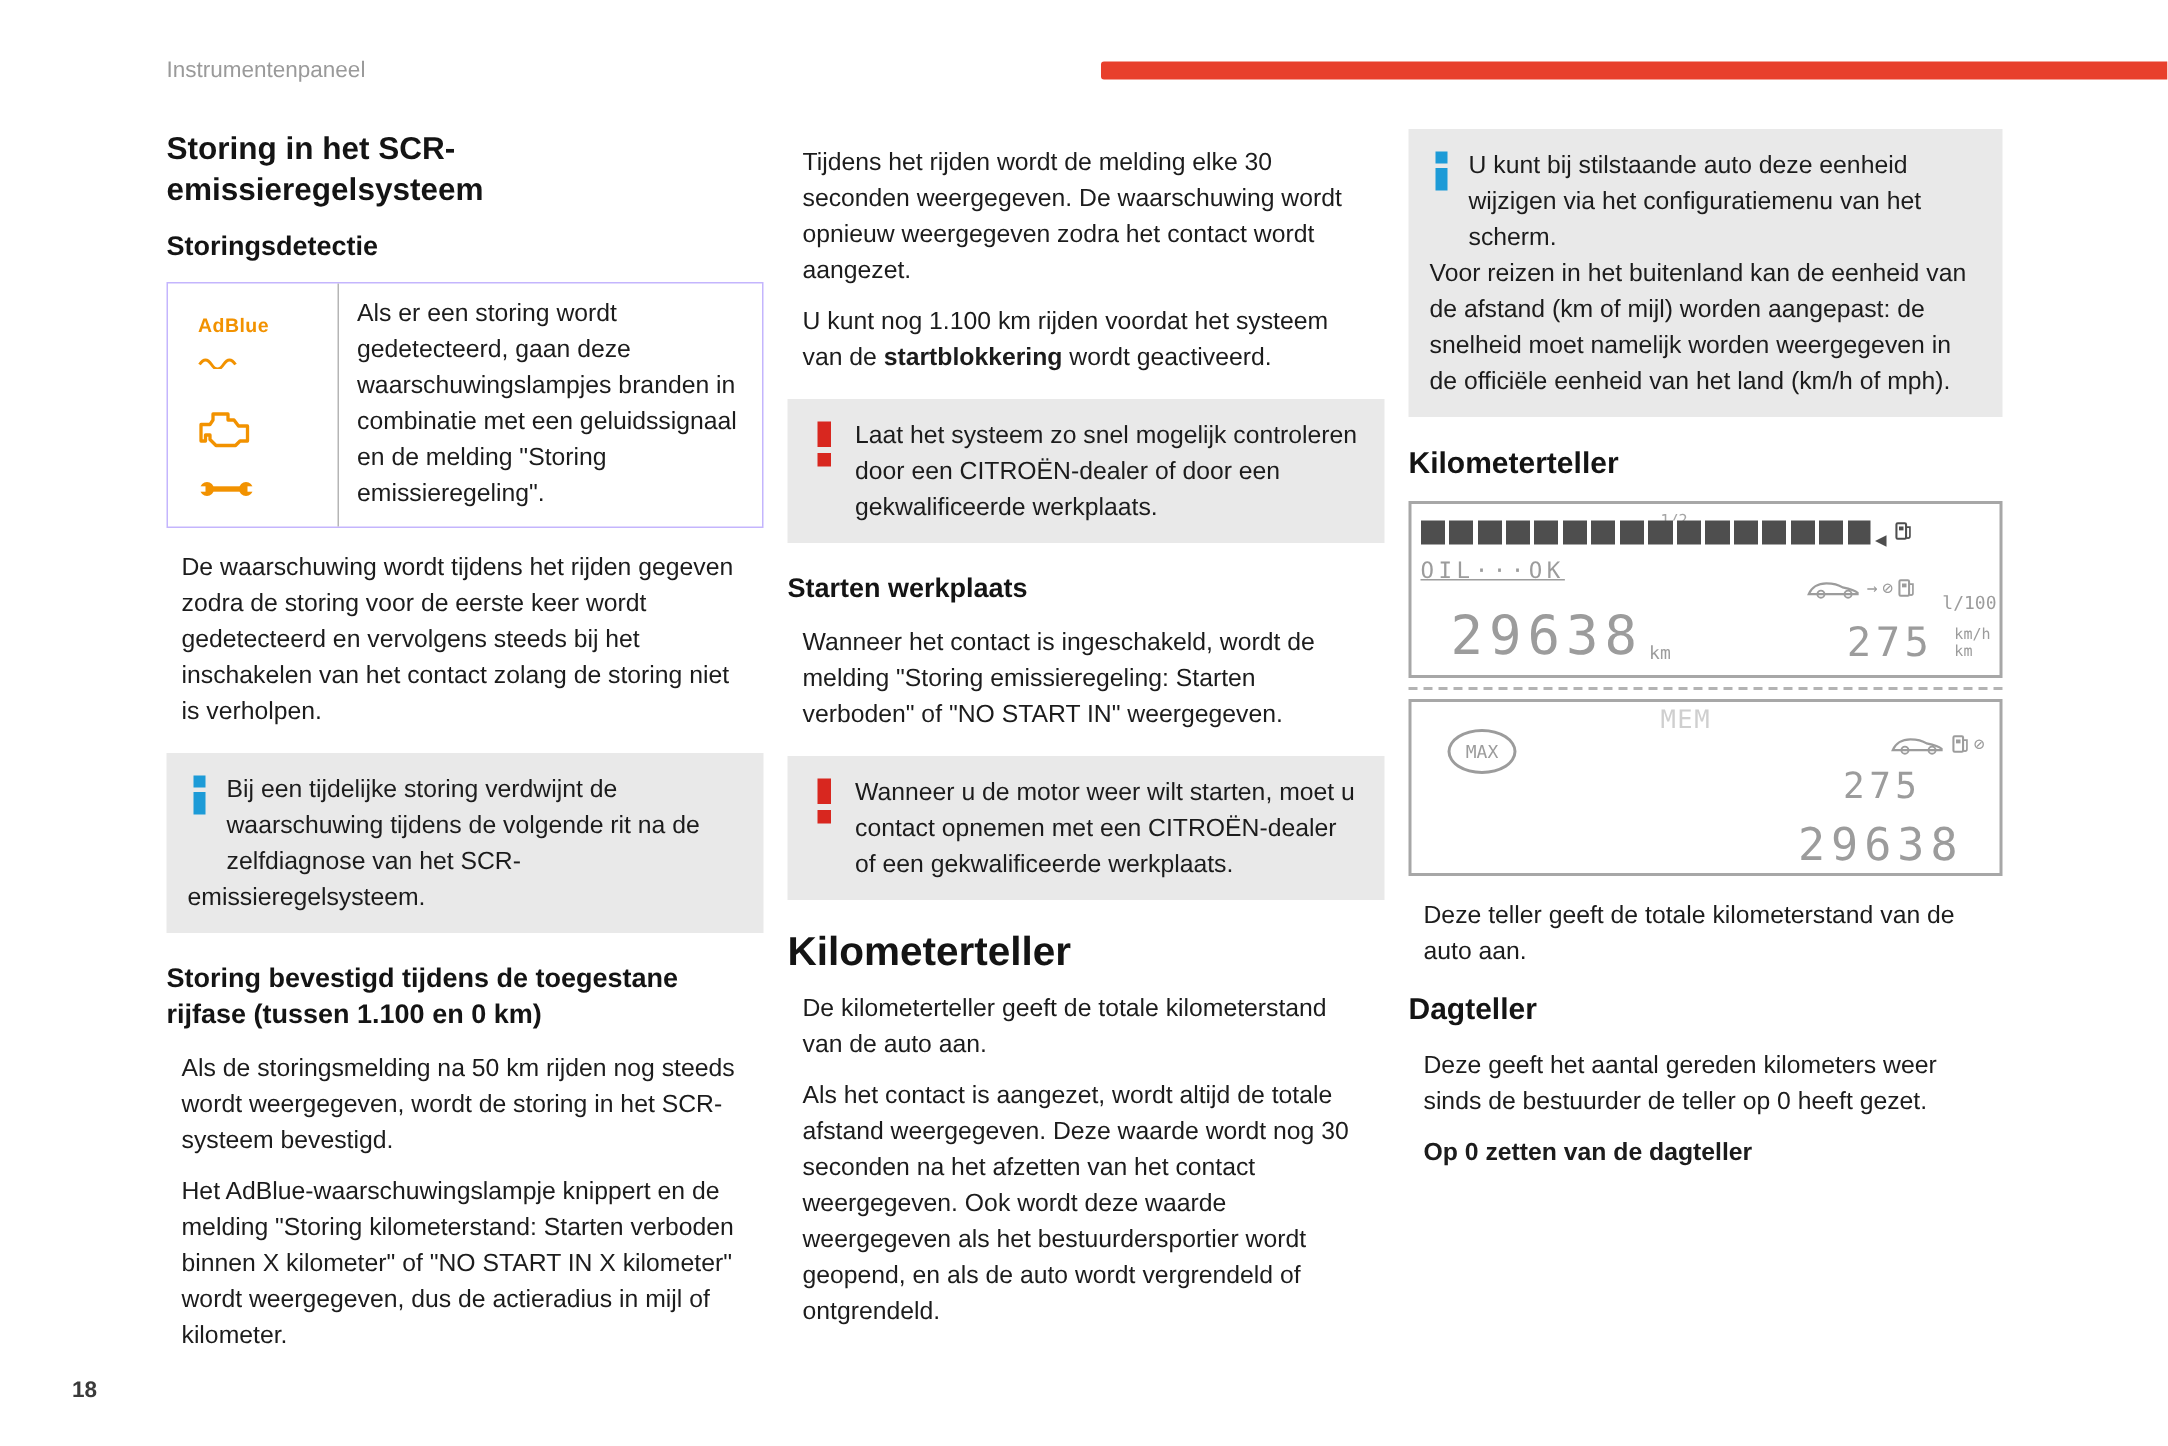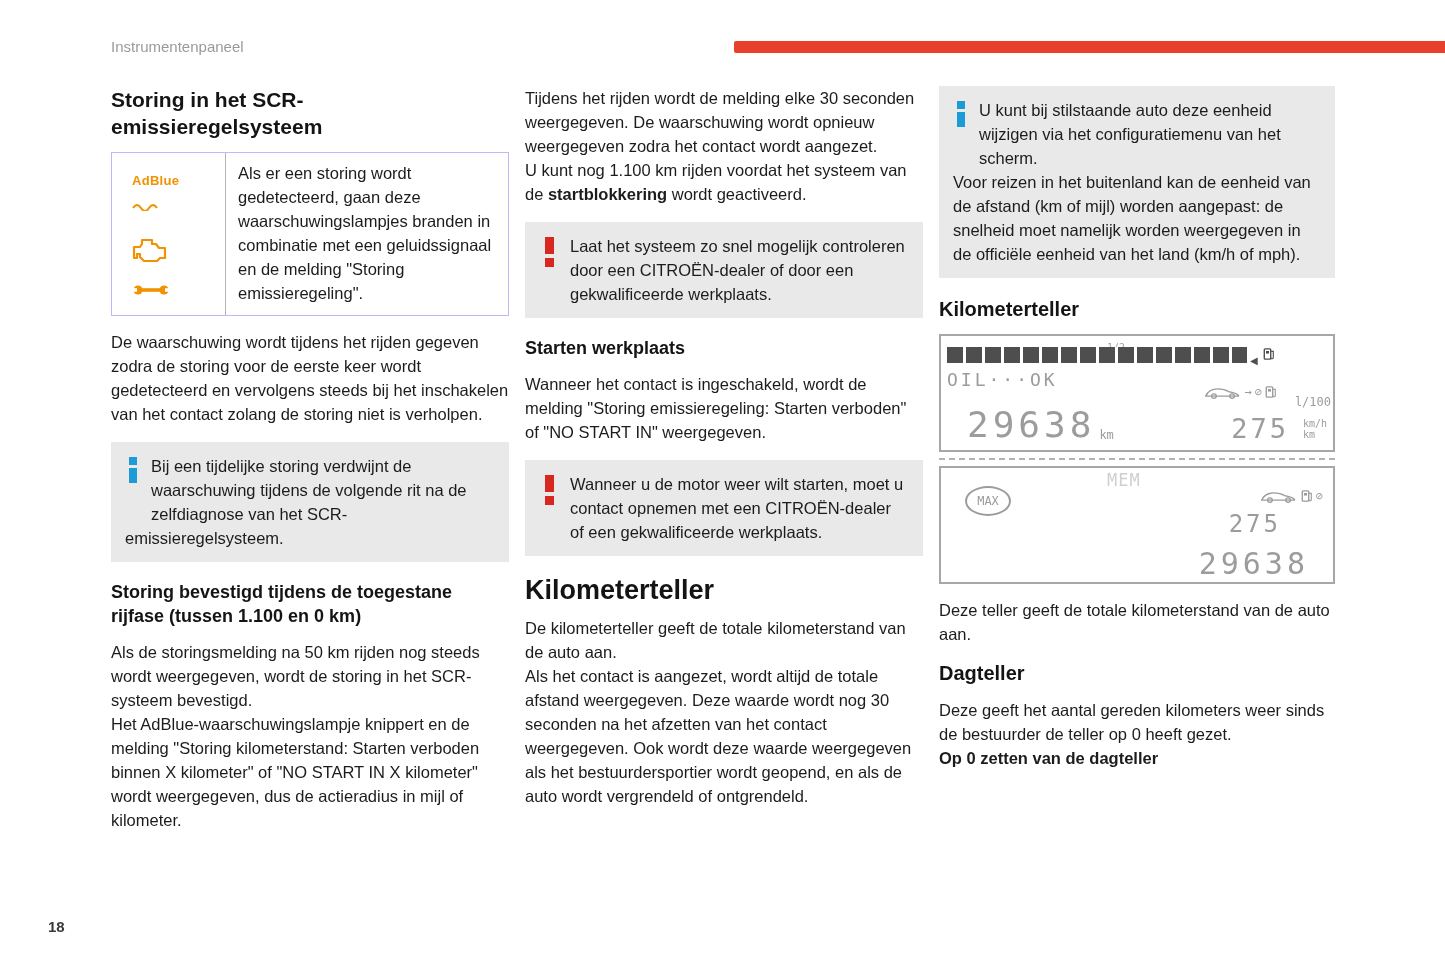--- a/index.html
+++ b/index.html
@@ -9,21 +9,21 @@
   .running-header { position:absolute; top:38px; left:111px; font-size:15px; color:#9a9a9a; }
   .accent-bar { position:absolute; top:41px; left:734px; right:0; height:12px; background:#e8402c; border-radius:2px 0 0 2px; }
 
   .columns { position:absolute; top:86px; left:111px; display:grid; grid-template-columns:398px 398px 396px; column-gap:16px; }
   .col { font-size:16.5px; line-height:24px; }
 
   h1.sec { font-size:21px; line-height:27px; font-weight:bold; margin-bottom:12px; color:#141414; }
   h2.sub { font-size:18px; line-height:24px; font-weight:bold; margin-bottom:12px; color:#141414; }
   h2.sub2 { font-size:20px; line-height:26px; font-weight:bold; margin-bottom:12px; color:#141414; }
   h1.big { font-size:27px; line-height:32px; font-weight:bold; margin:8px 0 10px; color:#141414; }
-  p.para { margin:0; }
+  p.para { margin:10px; }
   p.gap-b { margin-bottom:14px; }
 
   
   .lamp-table { display:flex; border:1px solid #c4b5fd; margin-bottom:14px; background:#fff; }
   .lamp-icons { width:114px; border-right:1px solid #b5b5b5; display:flex; flex-direction:column; align-items:flex-start; padding:16px 0 16px 20px; gap:20px; }
   .lamp-text { flex:1; padding:8px 12px 10px; }
   .adblue-text { color:#f29200; font-size:13px; font-weight:bold; display:block; letter-spacing:0.3px; }
 
   
   .note-box { background:#e9e9e9; padding:12px 14px; margin:16px 0 18px; }
@@ -38,21 +38,21 @@
   
   .lcd { margin:4px 0 14px; width:396px; }
   .lcd-box { position:relative; height:118px; border:2px solid #a7a7a7; background:#fff;
              font-family:"DejaVu Sans Mono",monospace; color:#9c9c9c; }
   .lcd-divider { border-top:2px dashed #b3b3b3; margin:6px 0; }
   .lcd-half { position:absolute; top:0; left:166px; font-size:10px; color:#a5a5a5; }
   .lcd-gauge { position:absolute; top:11px; left:6px; width:300px; height:16px;
                background:repeating-linear-gradient(90deg,#4e4e4e 0 16px,#ffffff 16px 19px); }
   .gauge-marker { position:absolute; top:13px; left:309px; font-size:10px; color:#4e4e4e; font-family:"DejaVu Sans",sans-serif; }
   .pump-dark { position:absolute; top:11px; left:322px; }
-  .lcd-oil { position:absolute; top:32px; left:6px; font-size:18px; letter-spacing:3px; }
+  .lcd-oil { position:absolute; top:32px; left:6px; font-size:15px; letter-spacing:3px;text-decoration:underline; }
   .cluster1 { position:absolute; top:44px; right:56px; display:flex; align-items:center; gap:3px; font-size:12px; }
   .lcd-l100 { position:absolute; top:54px; right:2px; font-size:12px; }
   .lcd-odo-wrap { position:absolute; bottom:8px; left:26px; display:flex; align-items:flex-end; gap:4px; }
   .lcd-odo { font-size:36px; line-height:34px; letter-spacing:4px; }
   .lcd-odo-unit { font-size:12px; line-height:14px; }
   .lcd-trip { position:absolute; bottom:8px; right:44px; font-size:27px; line-height:26px; letter-spacing:3px; }
   .lcd-trip-units { position:absolute; bottom:10px; right:6px; font-size:10px; line-height:11px; text-align:left; }
   .lcd-mem { position:absolute; top:0; left:166px; font-size:17px; color:#cfcfcf; letter-spacing:1px; }
   .lcd-max { position:absolute; top:18px; left:24px; width:46px; height:30px; border:2px solid #9c9c9c; border-radius:50%;
              display:flex; align-items:center; justify-content:center; font-size:12px; }
@@ -68,20 +68,21 @@
 
 <div>
 
   <span class="running-header">Instrumentenpaneel</span>
   <div class="accent-bar"></div>
 
   <main class="columns">
 
     <section class="col">
       <h1 class="sec">Storing in het SCR-emissieregelsysteem</h1>
+      <h2 class="sub">Storingsdetectie</h2>
 
       <div class="lamp-table">
         <div class="lamp-icons">
           <div>
             <span class="adblue-text">AdBlue</span>
             <svg viewBox="0 0 34 8" width="34" height="8">
                 <path d="M1 5 q4 -6 8 0 t8 0 t8 0" fill="none" stroke="#f29200" stroke-width="2"></path>
               </svg>
           </div>
           <svg viewBox="0 0 36 26" width="36" height="26">

